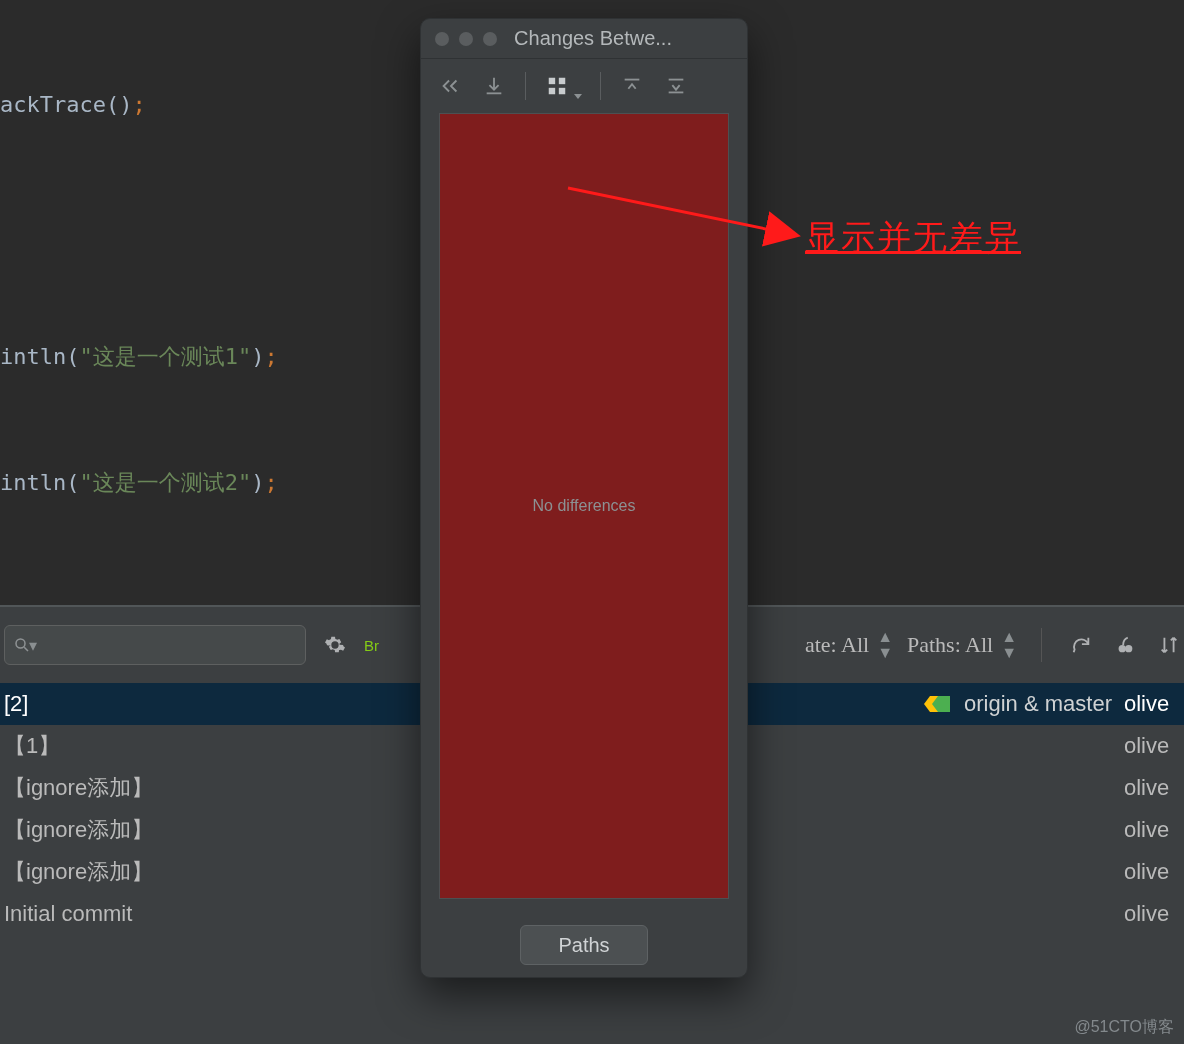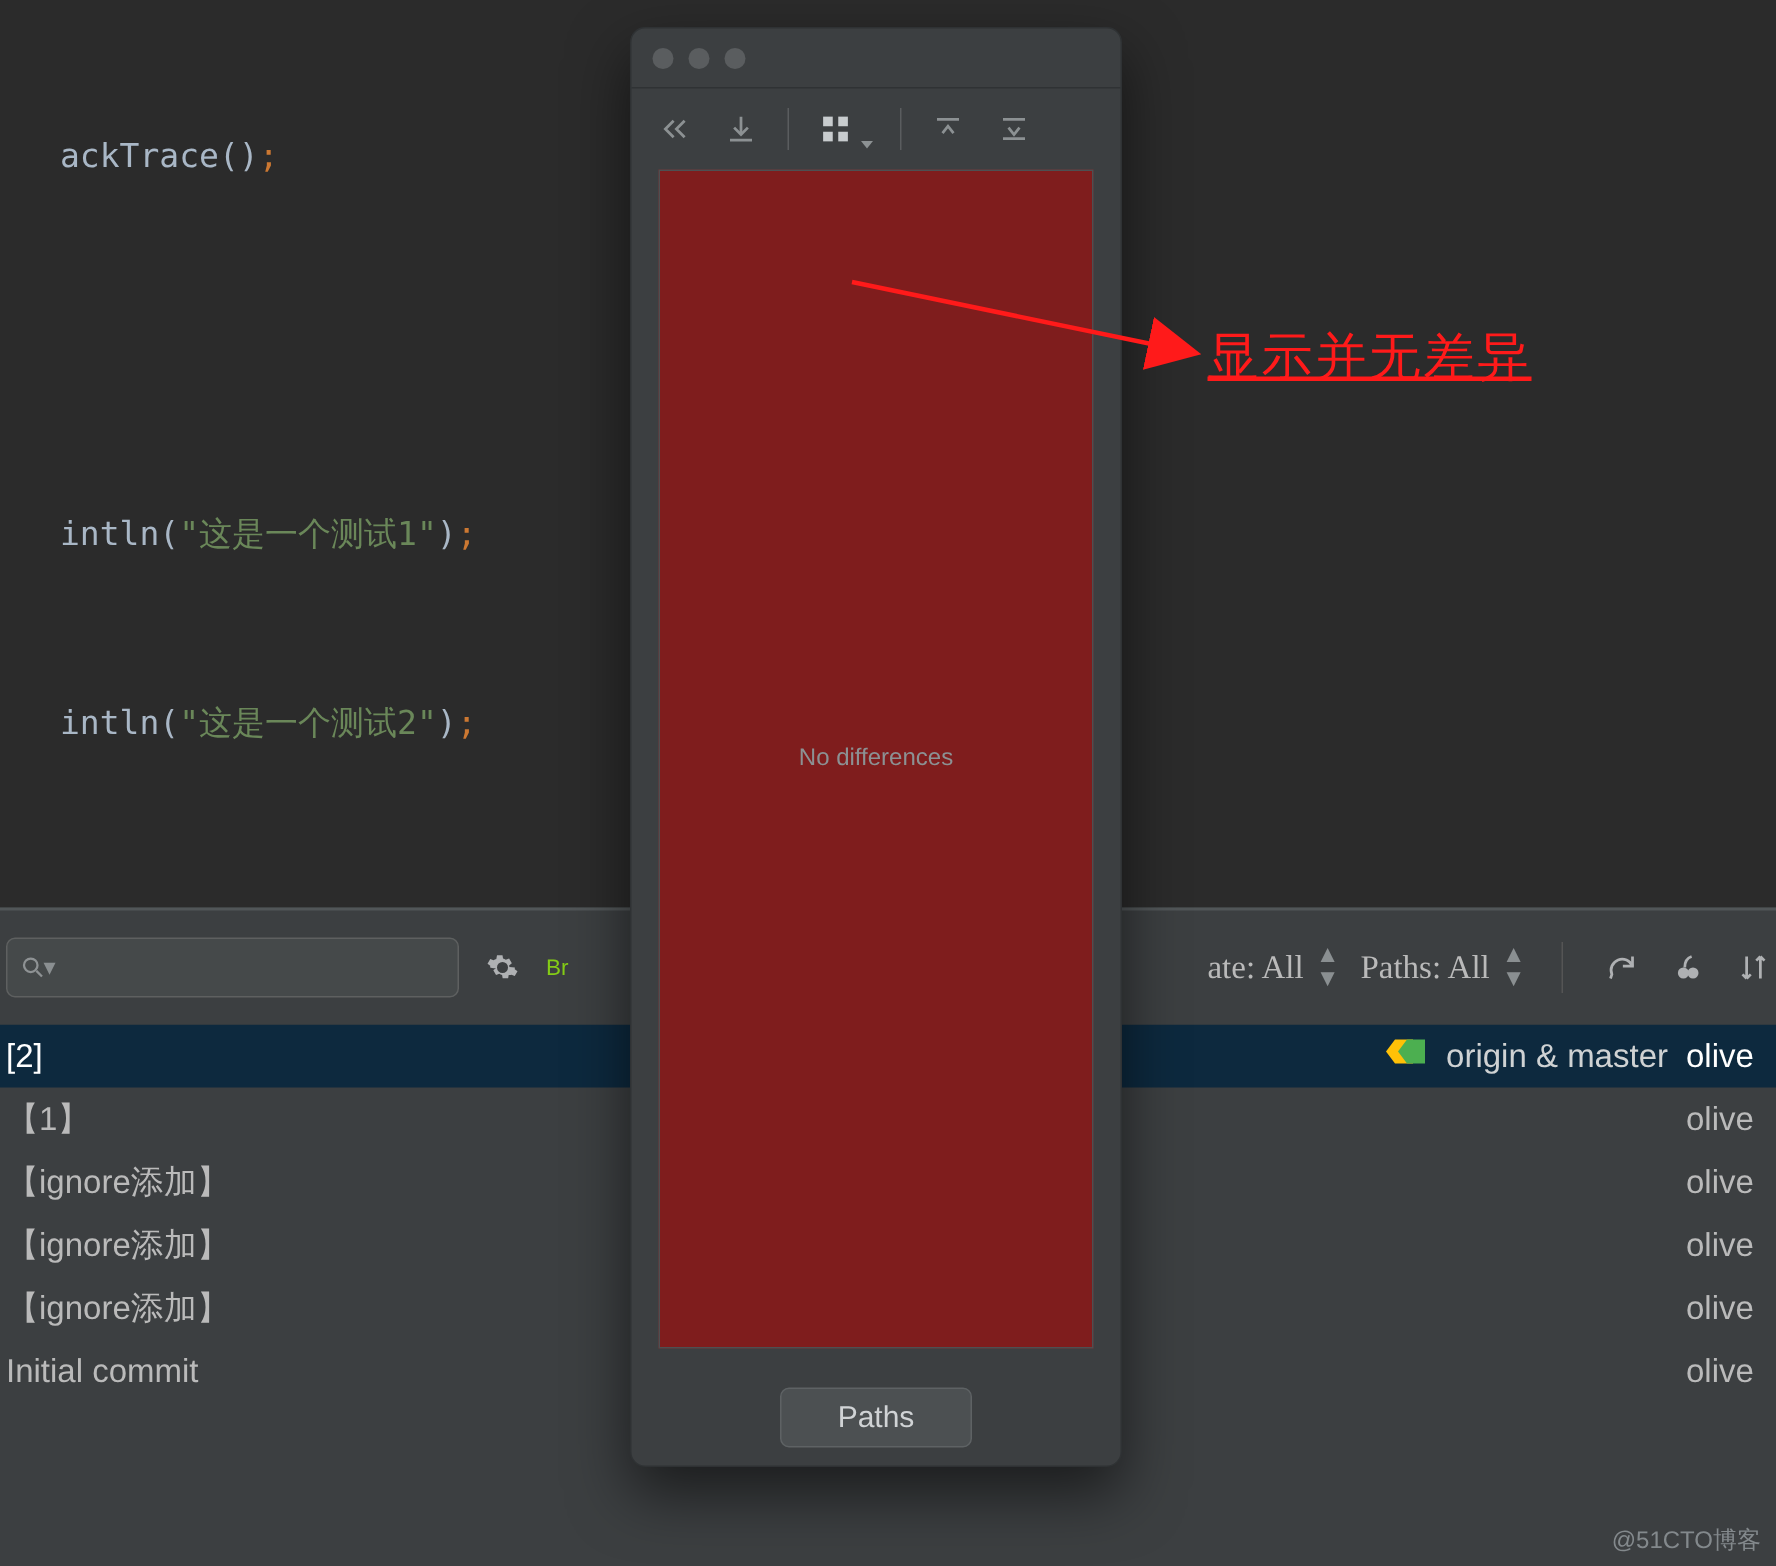--- a/index.html
+++ b/index.html
@@ -6,21 +6,21 @@
   html, body { width: 1184px; height: 1044px; overflow: hidden; font-family: "Helvetica Neue", Arial, sans-serif; }
   body { background: #2b2b2b; position: relative; }
 
   
   .editor {
     position: absolute; left: 0; top: 0; right: 0; height: 604px;
     background: #2b2b2b; padding-top: 0;
     font-family: "Menlo", "Consolas", monospace; font-size: 22px; line-height: 42px;
     color: #a9b7c6; white-space: pre;
   }
-  .code-token-fn { color: #a9b7c6; margin-left: 40px; }
+  .code-token-fn { color: #a9b7c6; }
   .code-token-punc { color: #a9b7c6; }
   .code-token-var { color: #9876aa; text-decoration: underline; }
   .code-token-str { color: #6a8759; }
   .code-token-semi { color: #cc7832; }
 
   
   .vcs-panel {
     position: absolute; left: 0; right: 0; top: 604px; bottom: 0;
     background: #3c3f41; border-top: 1px solid #2b2b2b;
   }
@@ -47,21 +47,21 @@
 
   .commit-list {
     position: absolute; left:0; right:0; top:78px; bottom:0; overflow:hidden;
   }
   .commit-row {
     display:flex; align-items:center; height:42px; padding-left:4px;
     color:#bababa; font-size:22px;
   }
   .commit-row.selected { background:#0d293e; color:#fff;}
   .commit-row .msg { flex:0 0 auto; }
-  .commit-row .mid { flex:1; display:flex; justify-content:flex-end; align-items:flex-start; padding-right:12px; gap:10px;}
+  .commit-row .mid { flex:1; display:flex; justify-content:flex-end; align-items:center; padding-right:12px; gap:10px;}
   .commit-row .author { width:60px; text-align:left; overflow:hidden;}
   .tag-icon { display:inline-flex; }
   .branch-label { color:#cfd2d3; font-size:22px;}
 
   
   .dialog {
     position:absolute; left:420px; top:18px; width:328px; height:960px;
     background:#3c3f41; border:1px solid #2f3234; border-radius:10px;
     box-shadow: 0 18px 40px rgba(0,0,0,.55);
     display:flex; flex-direction:column;
@@ -203,20 +203,21 @@
   </div>
 </div>
 
 <div class="dialog">
   <div class="dlg-titlebar">
     <div class="traffic">
       <span></span>
       <span></span>
       <span></span>
     </div>
+    <div class="dlg-title">Changes Betwe...</div>
   </div>
   <div class="dlg-toolbar">
     <div class="grp">
       <span class="dlg-tb-icon">
         <svg viewBox="0 0 24 24" fill="none" stroke="currentColor" stroke-width="2">
             <polyline points="11 6 5 12 11 18"></polyline>
             <polyline points="19 6 13 12 19 18"></polyline>
           </svg>
       </span>
       <span class="dlg-tb-icon">

